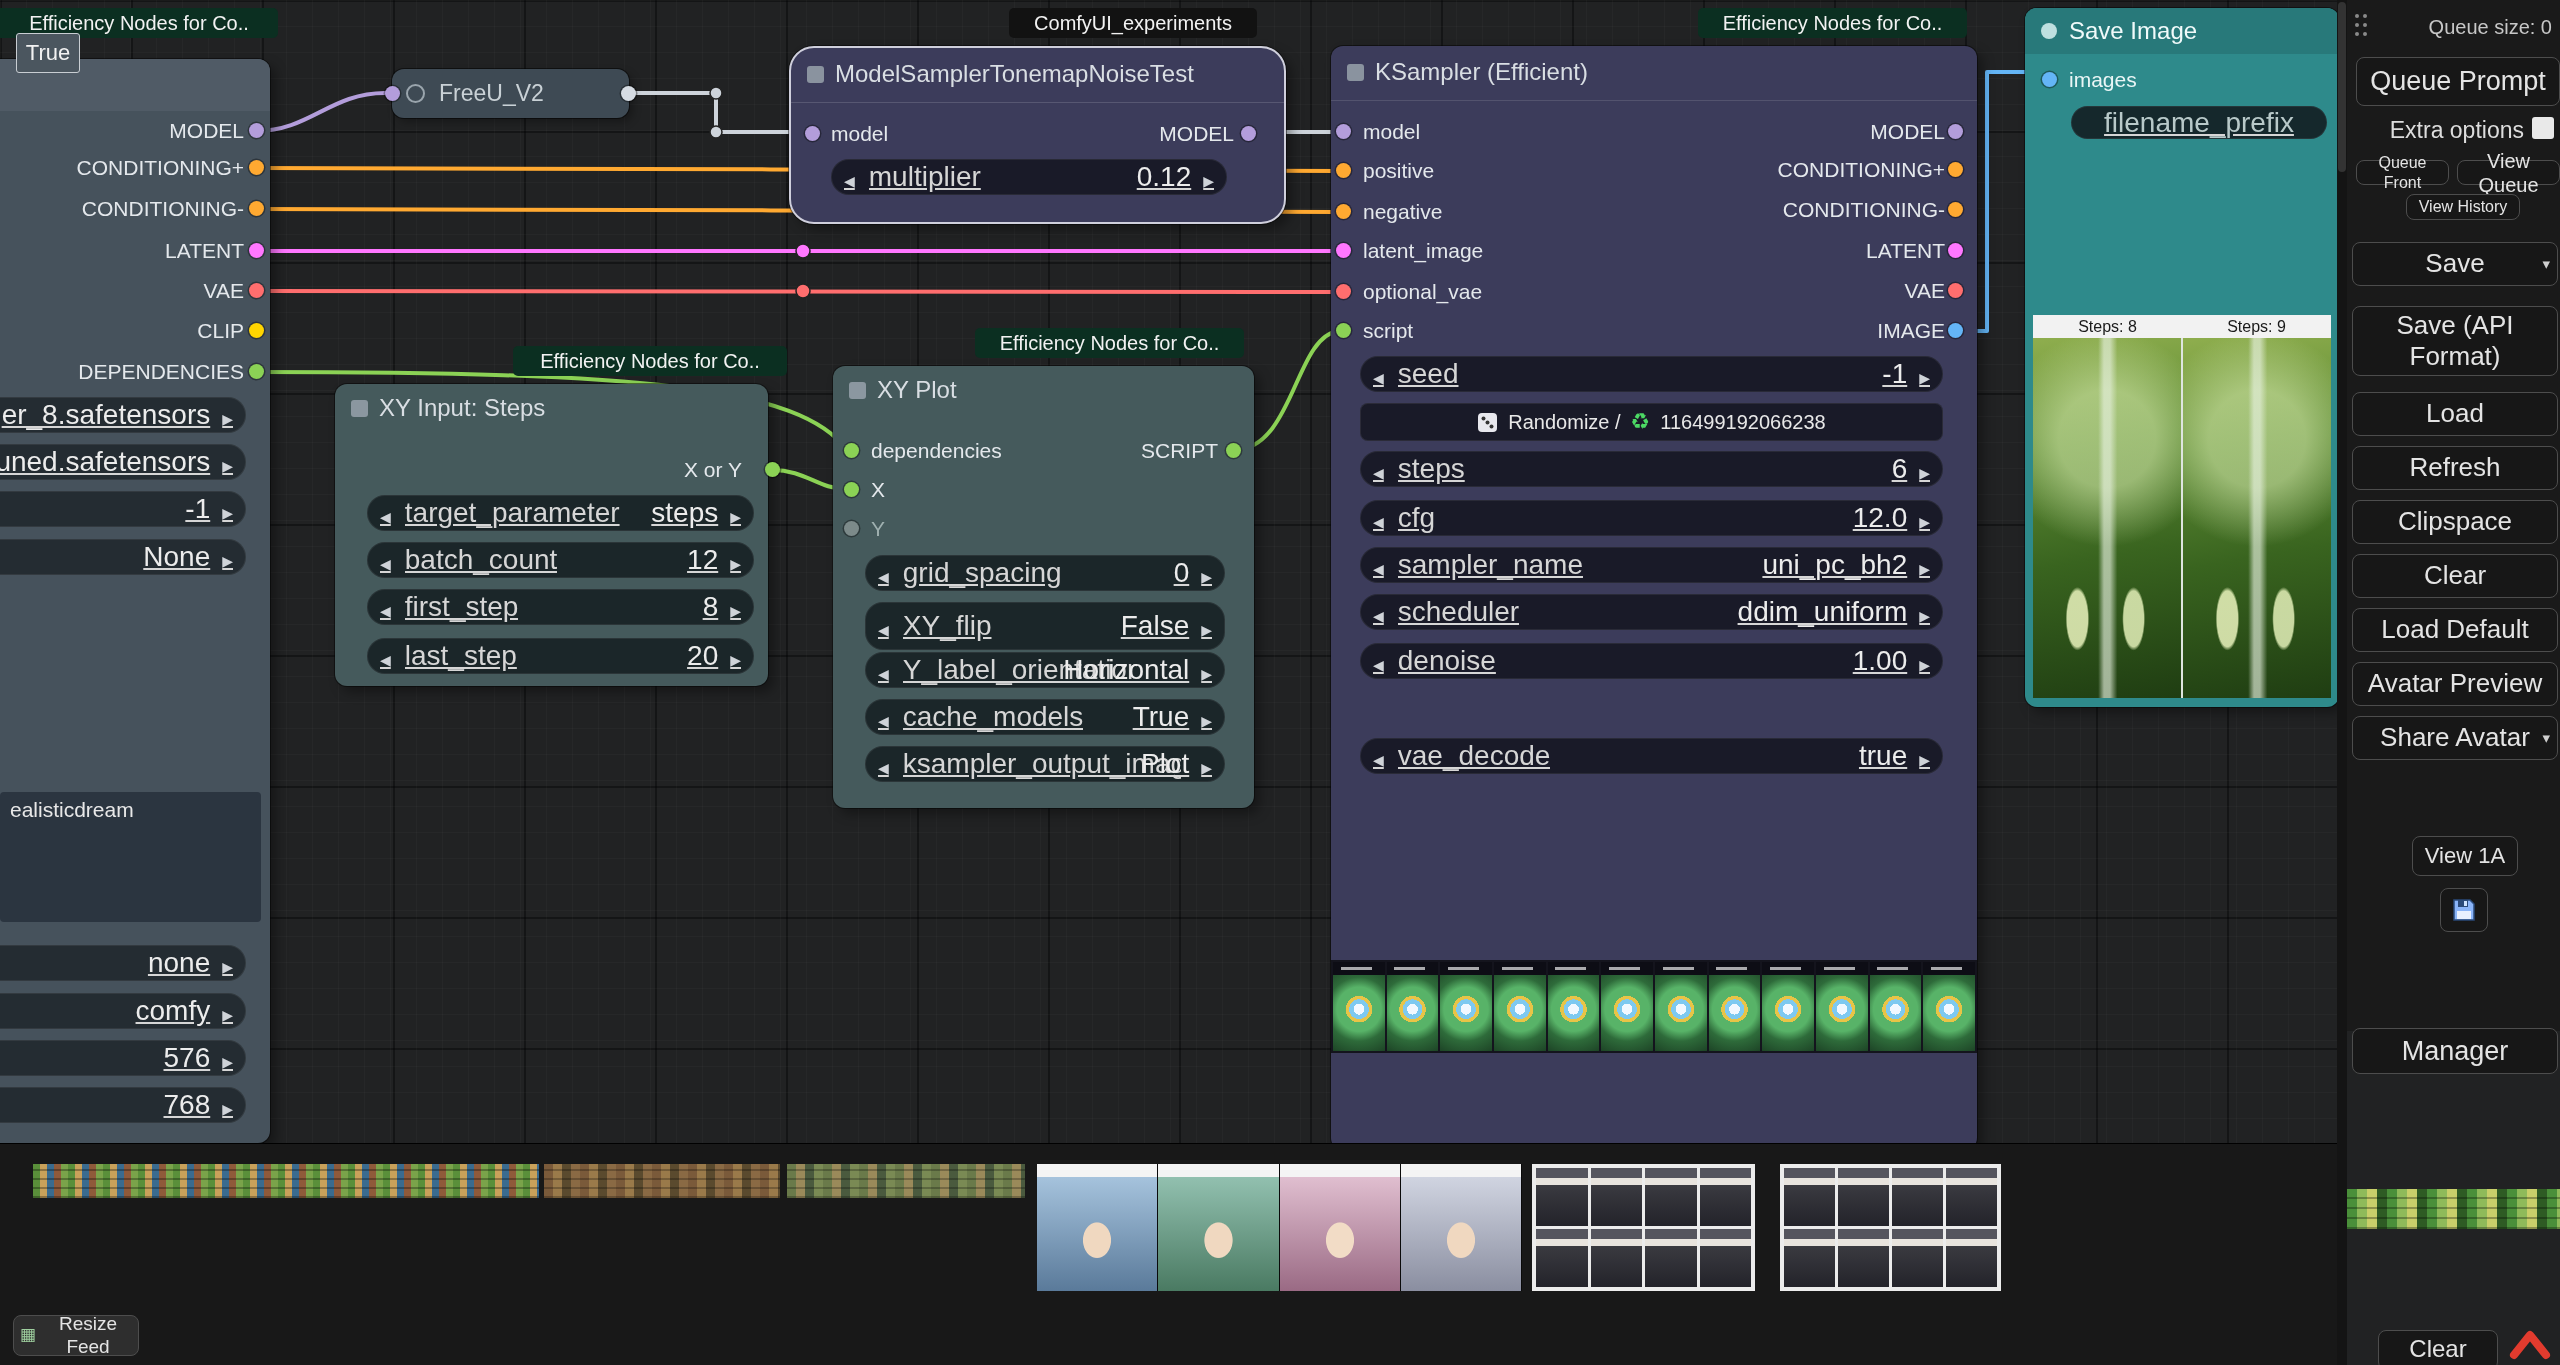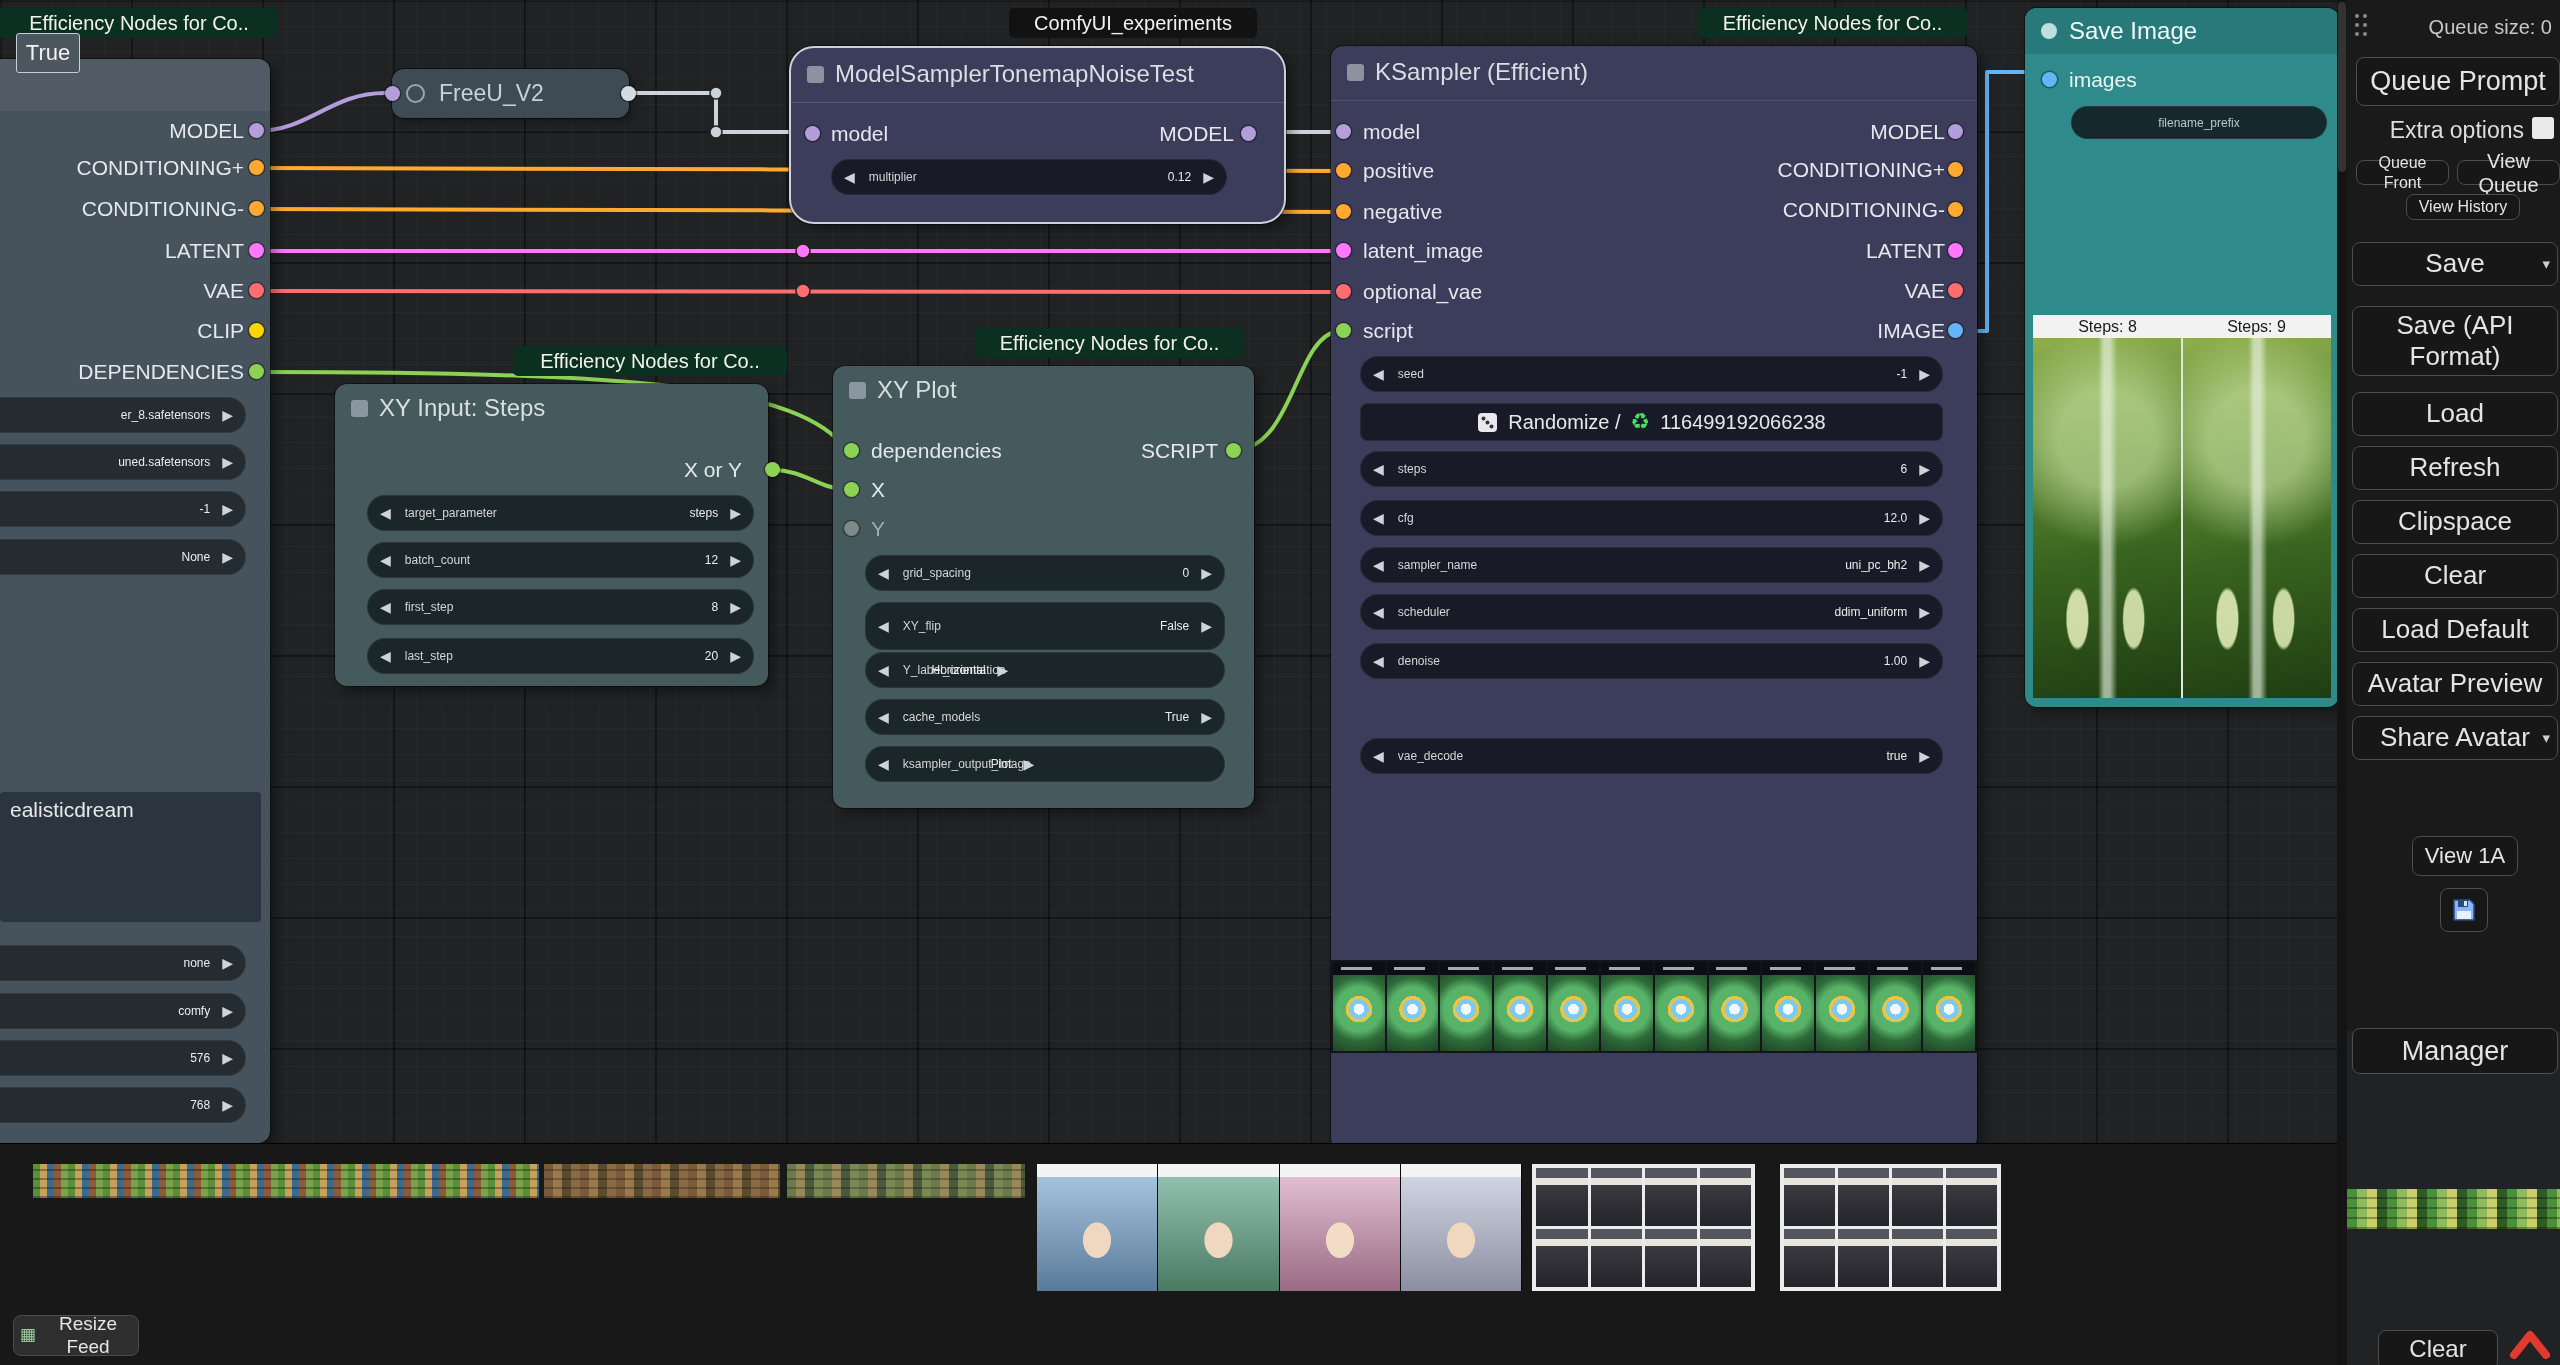--- a/index.html
+++ b/index.html
@@ -27,21 +27,21 @@
   .divider{position:absolute;left:0;right:0;height:1px;background:rgba(255,255,255,.12);}
   .badge{position:absolute;z-index:6;display:flex;align-items:center;justify-content:center;background:#0b2f21;color:#f2f2f2;font-size:20px;border-radius:5px;height:30px;box-sizing:border-box;white-space:nowrap;overflow:hidden;padding:0 8px;}
   .badge.dark{background:#121212;}
   .prow{position:absolute;left:0;right:0;height:30px;display:flex;align-items:center;color:#e4e8ec;font-size:21px;}
   .prow .plabel{margin:0 10px;}
   .prow.out{justify-content:flex-end;}
   .dot{width:15px;height:15px;border-radius:50%;box-shadow:0 0 0 1.5px rgba(0,0,0,.35);flex:0 0 auto;position:absolute;top:7px;}
   .c-model{background:#b39ddb;} .c-cond{background:#ffa931;} .c-latent{background:#ff77ff;}
   .c-vae{background:#ff6e6e;} .c-clip{background:#ffd500;} .c-dep{background:#8bd255;}
   .c-image{background:#64b5f6;} .c-gray{background:#7c8a8a;} .c-light{background:#d5dbe2;}
-  .widget{position:absolute;display:flex;align-items:center;background:#191a28;border-radius:18px;color:#d6d6d6;font-size:12px;box-shadow:inset 0 0 0 1px rgba(255,255,255,.07);box-sizing:border-box;}
+  .widget{position:absolute;display:flex;align-items:center;background:#191a28;border-radius:18px;color:#d6d6d6;font-size:28px;box-shadow:inset 0 0 0 1px rgba(255,255,255,.07);box-sizing:border-box;text-decoration:underline;}
   .n-teal .widget{background:#1b2629;}
   .n-loader .widget{background:#242c32;}
   .wa::before{content:"◀";font-size:14px;color:#cfd3d8;margin-left:13px;}
   .wb::before{content:"▶";font-size:14px;color:#cfd3d8;margin-right:13px;}
   .wlab{margin-left:14px;white-space:nowrap;overflow:hidden;}
   .wval{margin-left:auto;margin-right:12px;color:#ececec;white-space:nowrap;}
   .tarea{position:absolute;background:#2b3540;border-radius:4px;color:#e8e8e8;font-size:21px;padding:6px 10px;box-sizing:border-box;overflow:hidden;}
   
   .randrow{position:absolute;display:flex;align-items:center;justify-content:center;gap:10px;background:#191a28;border-radius:8px;color:#e8e8e8;font-size:20px;box-shadow:inset 0 0 0 1px rgba(255,255,255,.08);}
   .recy{color:#4cd964;font-size:22px;}

